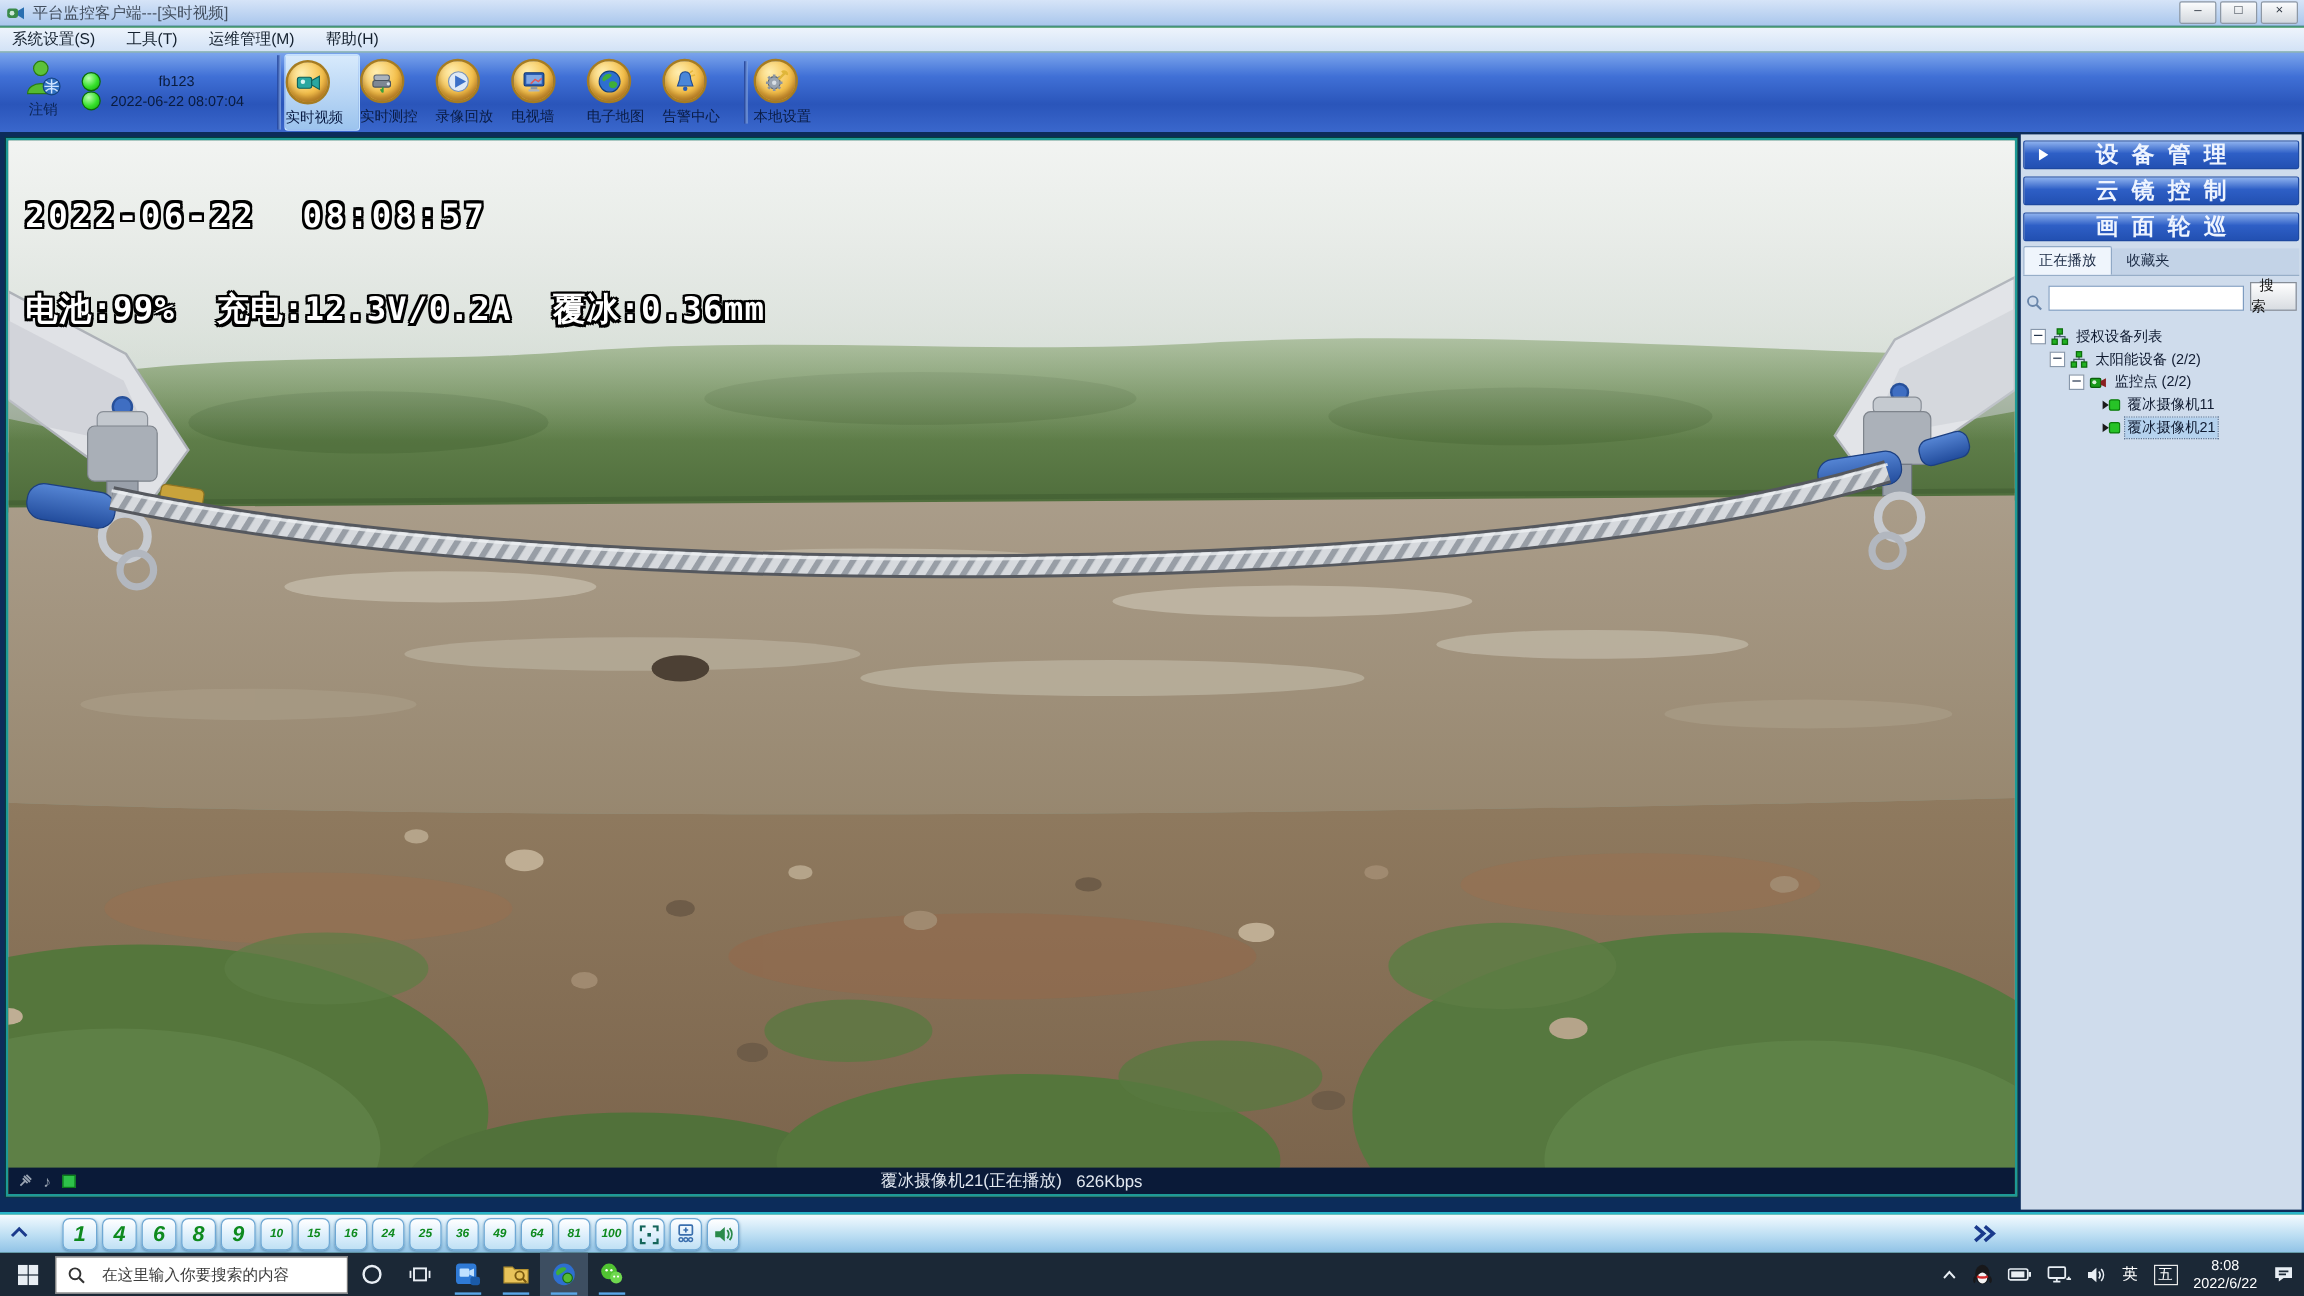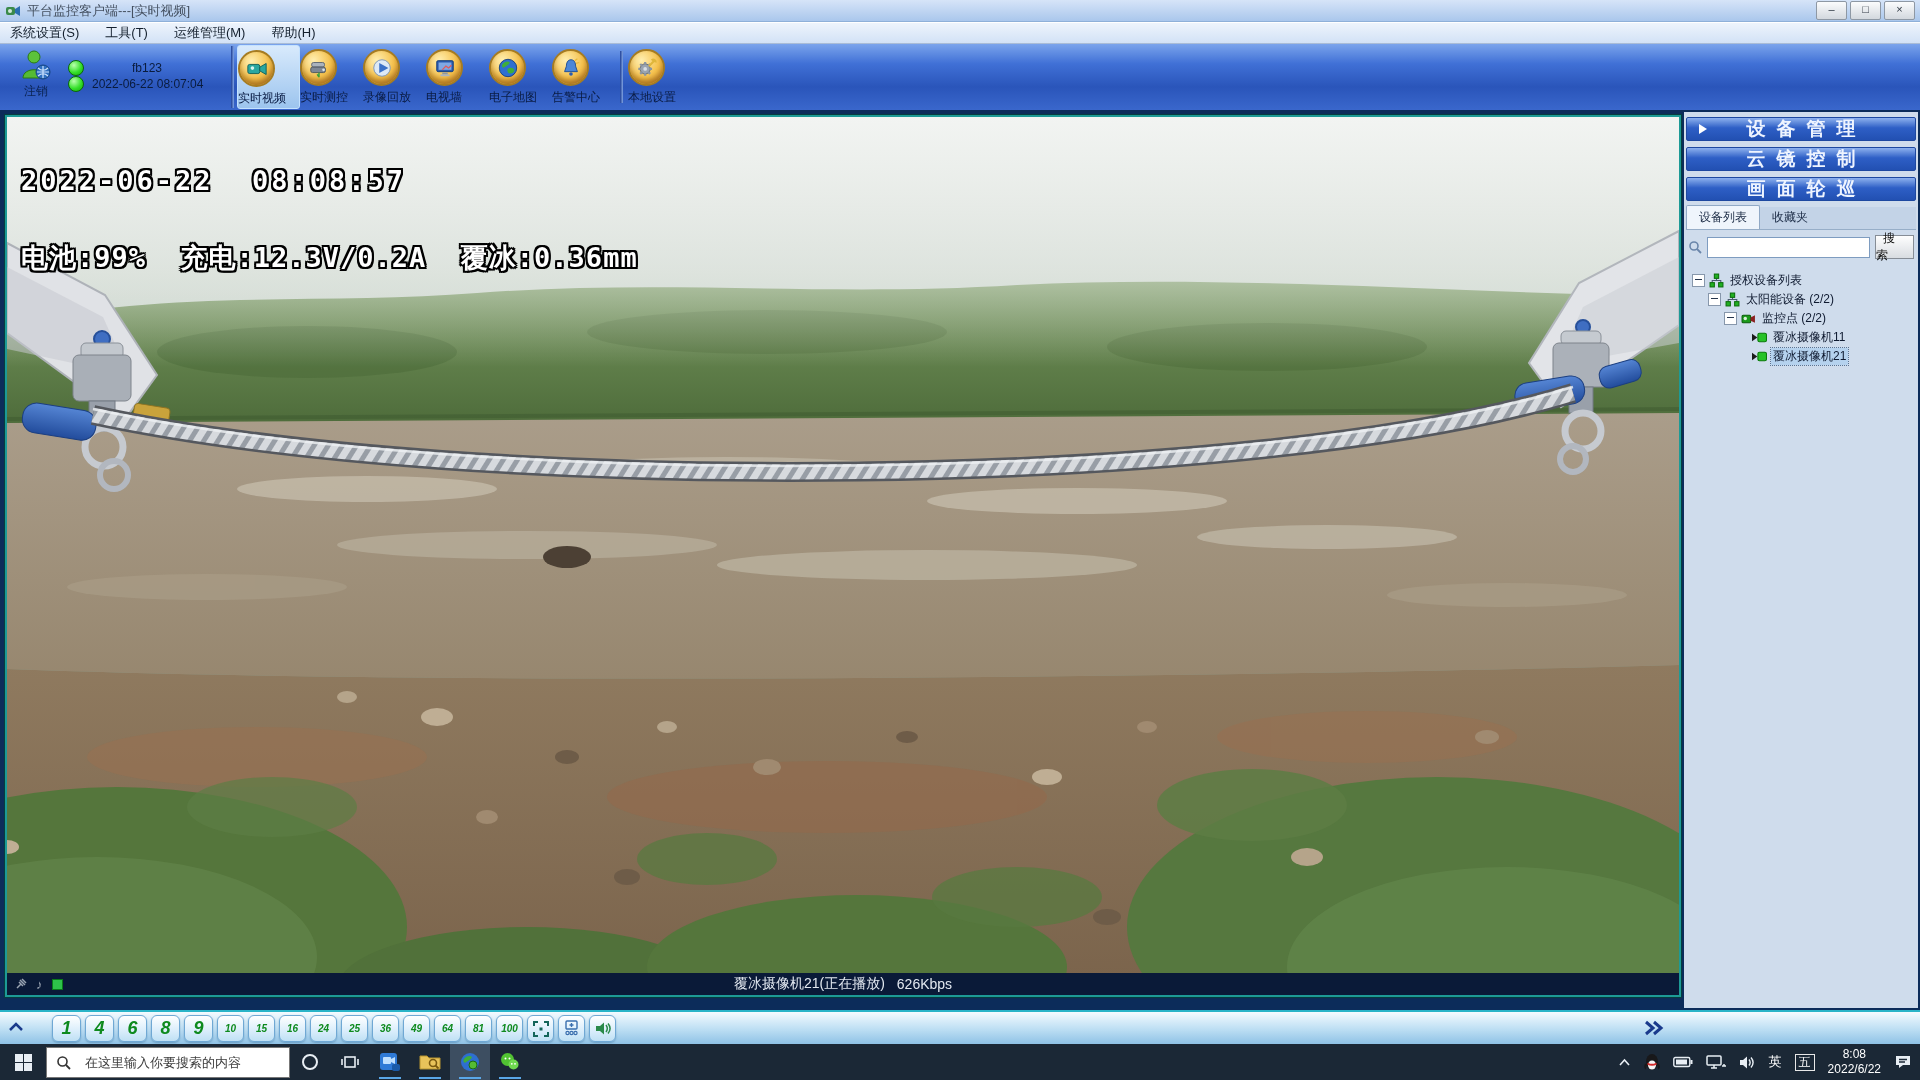--- a/index.html
+++ b/index.html
@@ -1,17 +1,17 @@
 <!DOCTYPE html>
 <html><head>
 <meta charset="utf-8">
 <style>
   html,body{margin:0;padding:0;background:#000;}
   .app{position:relative;width:1920px;height:1080px;overflow:hidden;
-       font-family:"Liberation Sans",sans-serif;background:#ffffff;-webkit-font-smoothing:antialiased;}
+       font-family:"Liberation Sans",sans-serif;background:#15803d;-webkit-font-smoothing:antialiased;}
 
   
   .titlebar{position:absolute;top:0;left:0;right:0;height:22px;
     background:linear-gradient(#d6e4f8,#aac7ec);display:flex;align-items:center;
     padding:0 5px;box-sizing:border-box;border-bottom:1px solid #8fb0d8;}
   .title-text{font-size:13px;color:#445060;margin-left:6px;}
   .win-controls{margin-left:auto;display:flex;gap:3px;}
   .win-btn{width:29px;height:17px;background:linear-gradient(#fbfcfd,#d3d8de);
     border:1px solid #8e98a4;border-radius:2px;font-size:11px;line-height:15px;
     text-align:center;color:#2e3742;cursor:default;}
@@ -67,21 +67,21 @@
     background:#cfdcec;box-sizing:border-box;padding-top:5px;}
   .panel-header{height:22px;margin:0 2px 6px 2px;position:relative;
     background:linear-gradient(#8db1ee,#2e5fc6 45%,#2250b2);
     border:1px solid #1d48a0;border-radius:2px;color:#eef4ff;font-size:19px;font-weight:bold;
     letter-spacing:11px;text-indent:11px;display:flex;align-items:center;justify-content:center;cursor:default;}
   .ph-arrow{position:absolute;left:12px;top:6px;}
   .side-tabs{display:flex;height:22px;margin:4px 2px 0 2px;border-bottom:1px solid #97aec8;
     background:#c3d3e7;align-items:flex-end;}
   .side-tab{padding:3px 12px;font-size:12px;color:#1a2a44;cursor:default;}
   .side-tab.active{background:#eff5fc;border:1px solid #90a9c6;border-bottom:none;border-radius:2px 2px 0 0;}
-  .search-row{display:flex;align-items:center;gap:5px;padding:5px 4px 4px 4px;}
+  .search-row{display:flex;align-items:flex-end;gap:5px;padding:5px 4px 4px 4px;}
   .search-input{flex:1;height:19px;border:1px solid #7e9cc0;font-size:12px;padding:0 3px;background:#fff;}
   .search-btn{width:48px;height:22px;background:linear-gradient(#fefefe,#d8dce1);
     border:1px solid #868d96;font-size:12px;letter-spacing:7px;text-indent:7px;color:#111;
     display:flex;align-items:center;justify-content:center;cursor:default;}
   .tree{padding:8px 0 0 8px;font-size:12px;color:#0f1a30;}
   .tree-row{display:flex;align-items:center;height:19px;gap:4px;cursor:default;}
   .expand-box{width:11px;height:11px;background:#fff;border:1px solid #8797ab;
     position:relative;flex:none;}
   .expand-box::after{content:"";position:absolute;left:2px;right:2px;top:4px;height:1px;background:#26364e;}
   .tlabel{white-space:nowrap;padding:0 2px;}
@@ -409,21 +409,21 @@
         <span>设备管理</span>
       </div>
       <div class="panel-header">
         <span>云镜控制</span>
       </div>
       <div class="panel-header">
         <span>画面轮巡</span>
       </div>
 
       <div class="side-tabs">
-        <span class="side-tab active">设备列表</span>
+        <span class="side-tab active">正在播放</span>
         <span class="side-tab">收藏夹</span>
       </div>
 
       <div class="search-row">
         <span>
           <svg width="14" height="14" viewBox="0 0 14 14">
               <circle cx="6" cy="6" r="4" fill="none" stroke="#6a86aa" stroke-width="1.6"></circle>
               <path d="M9 9 L13 13" stroke="#6a86aa" stroke-width="1.8"></path>
             </svg>
         </span>

